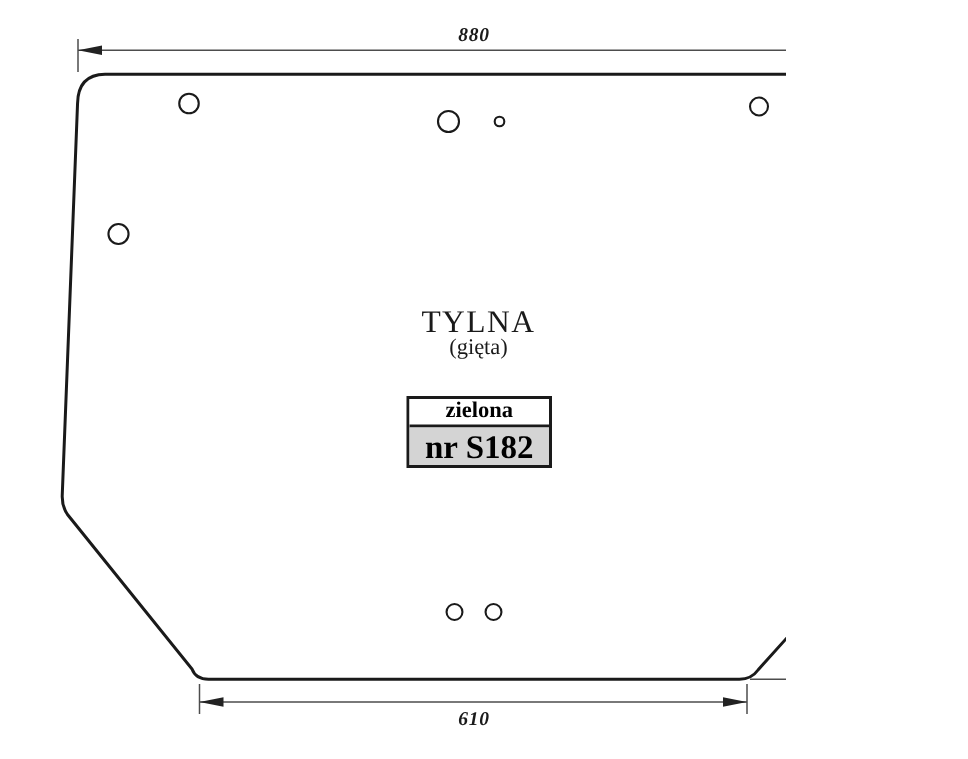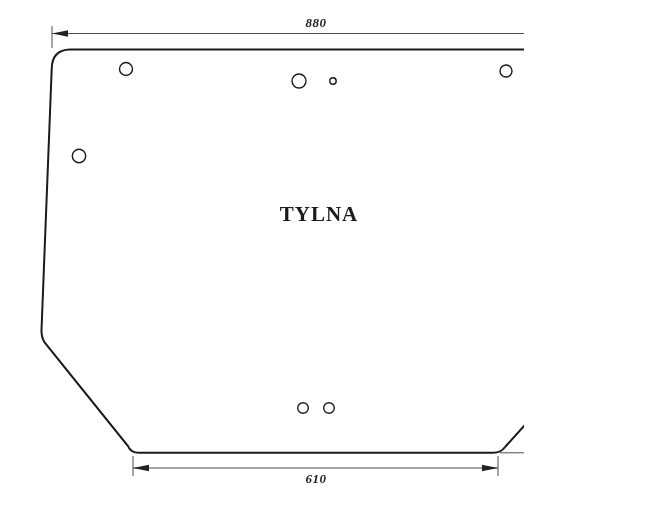--- a/index.html
+++ b/index.html
@@ -36,21 +36,21 @@
   .dim-label-vertical {
     transform: rotate(-90deg);
     transform-origin: center center;
   }
   .drawing-title {
     left: 234px;
     top: 202px;
     width: 170px;
     text-align: center;
     font-size: 21px;
-    font-weight: bold;
+    font-weight: normal;
     letter-spacing: 1px;
   }
   .drawing-subtitle {
     left: 234px;
     top: 224px;
     width: 170px;
     text-align: center;
     font-size: 15px;
   }
   .spec-box {
@@ -137,15 +137,20 @@
   </svg>
 
   <div class="txt dim-label" style="left:276px; top:15px;">880</div>
 
   <div class="txt dim-label dim-label-vertical" style="left:584px; top:243px;">678</div>
 
   <div class="txt dim-label" style="left:276px; top:471px;">610</div>
 
   <div class="txt drawing-title">TYLNA</div>
 
+  <div class="txt drawing-subtitle">(gięta)</div>
 
+  <div class="spec-box">
+    <div class="spec-color-row">zielona</div>
+    <div class="spec-number-row">nr S182</div>
+  </div>
 
 </div>
 
 </body></html>

